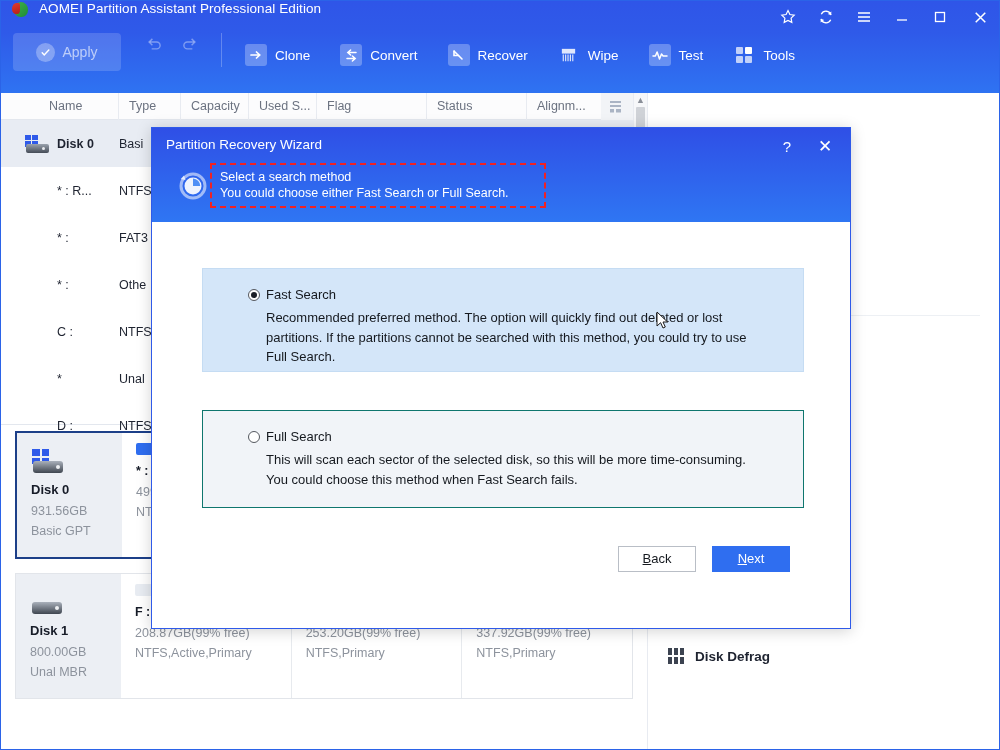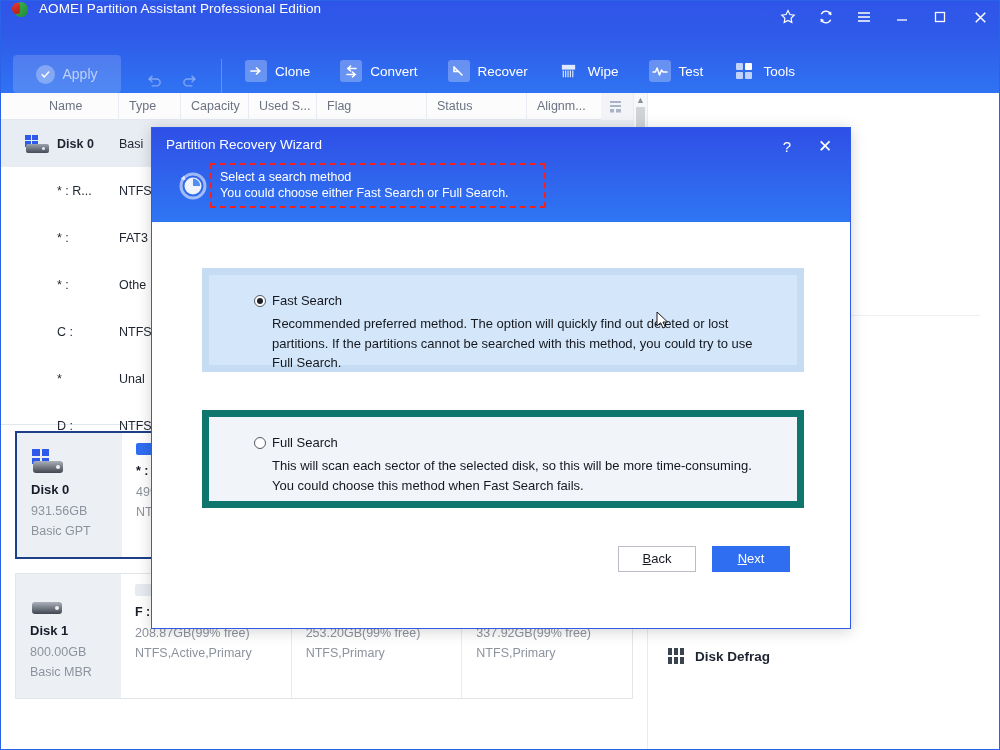--- a/index.html
+++ b/index.html
@@ -53,21 +53,21 @@
     color: #ffffff; cursor: default;
   }
   .tb-btn svg { display: block; }
   .tb-btn.close { width: 42px; }
 
   
   .toolbar {
     position: absolute; top: 32px; left: 0;
     width: 1000px; height: 60px;
     background: linear-gradient(180deg, #2f5ae9 0%, #2f73f2 100%);
-    display: flex; align-items: flex-end;
+    display: flex; align-items: flex-start;
   }
   .apply-btn {
     margin-left: 12px;
     width: 108px; height: 38px;
     background: rgba(255,255,255,0.16);
     border-radius: 4px;
     display: flex; align-items: center; justify-content: center;
     gap: 7px;
     color: rgba(255,255,255,0.62);
     font-size: 14px;
@@ -276,21 +276,21 @@
     width: 336px; height: 45px;
     border: 2px dashed #f22222;
     padding: 4px 0 0 8px;
   }
   .mh-t1 { color:#ffffff; font-size:12.5px; font-weight:normal; line-height: 16px; }
   .mh-t2 { color:#ffffff; font-size:12.5px; line-height: 17px; }
 
   .modal-body { position: relative; height: 360px; background:#ffffff; }
   .opt {
     position: absolute; left: 50px; width: 602px;
-    border: 7px solid #0f766e;
+    border: 1px solid #0f766e;
     padding: 18px 0 18px 0;
   }
   .opt.sel { background: #d4e6f9; border-color:#c5dcf3; }
   .opt.plain { background: #f1f4f8; }
   .opt-head {
     display: flex; align-items: center; gap: 6px;
     padding-left: 45px; margin-bottom: 6px;
   }
   .radio {
     width: 12px; height: 12px; border-radius:50%;
@@ -559,21 +559,21 @@
     </div>
 
     <div class="diskcard" style="height:126px;">
       <div class="dc-left">
         <div class="dc-big-ico">
           <span class="body"></span>
             <span class="dot"></span>
         </div>
         <div class="dc-name">Disk 1</div>
         <div class="dc-sub">800.00GB</div>
-        <div class="dc-sub">Basic MBR</div>
+        <div class="dc-sub">Unal MBR</div>
       </div>
       <div class="dc-parts">
         <div class="dc-part">
           <div class="dc-bar" style="background:#e8ecf2;"></div>
           <div class="dc-plabel">F :</div>
           <div class="dc-pcap">208.87GB(99% free)</div>
           <div class="dc-pfmt">NTFS,Active,Primary</div>
         </div>
         <div class="dc-part">
           <div class="dc-bar" style="background:#e8ecf2;"></div>

